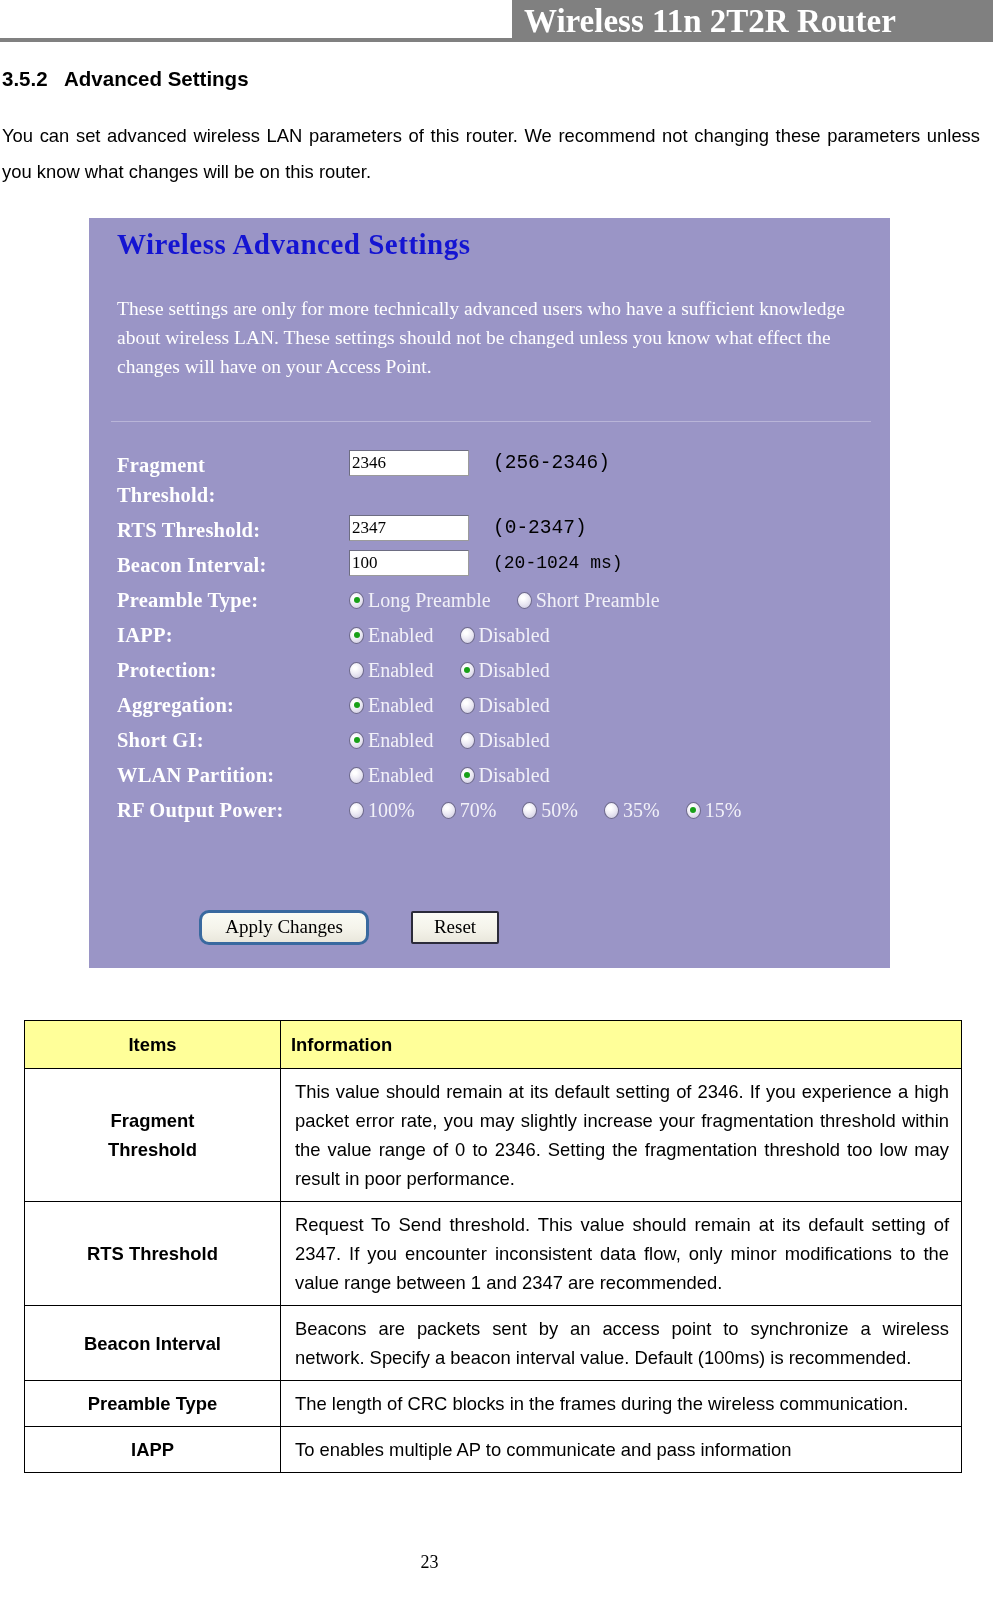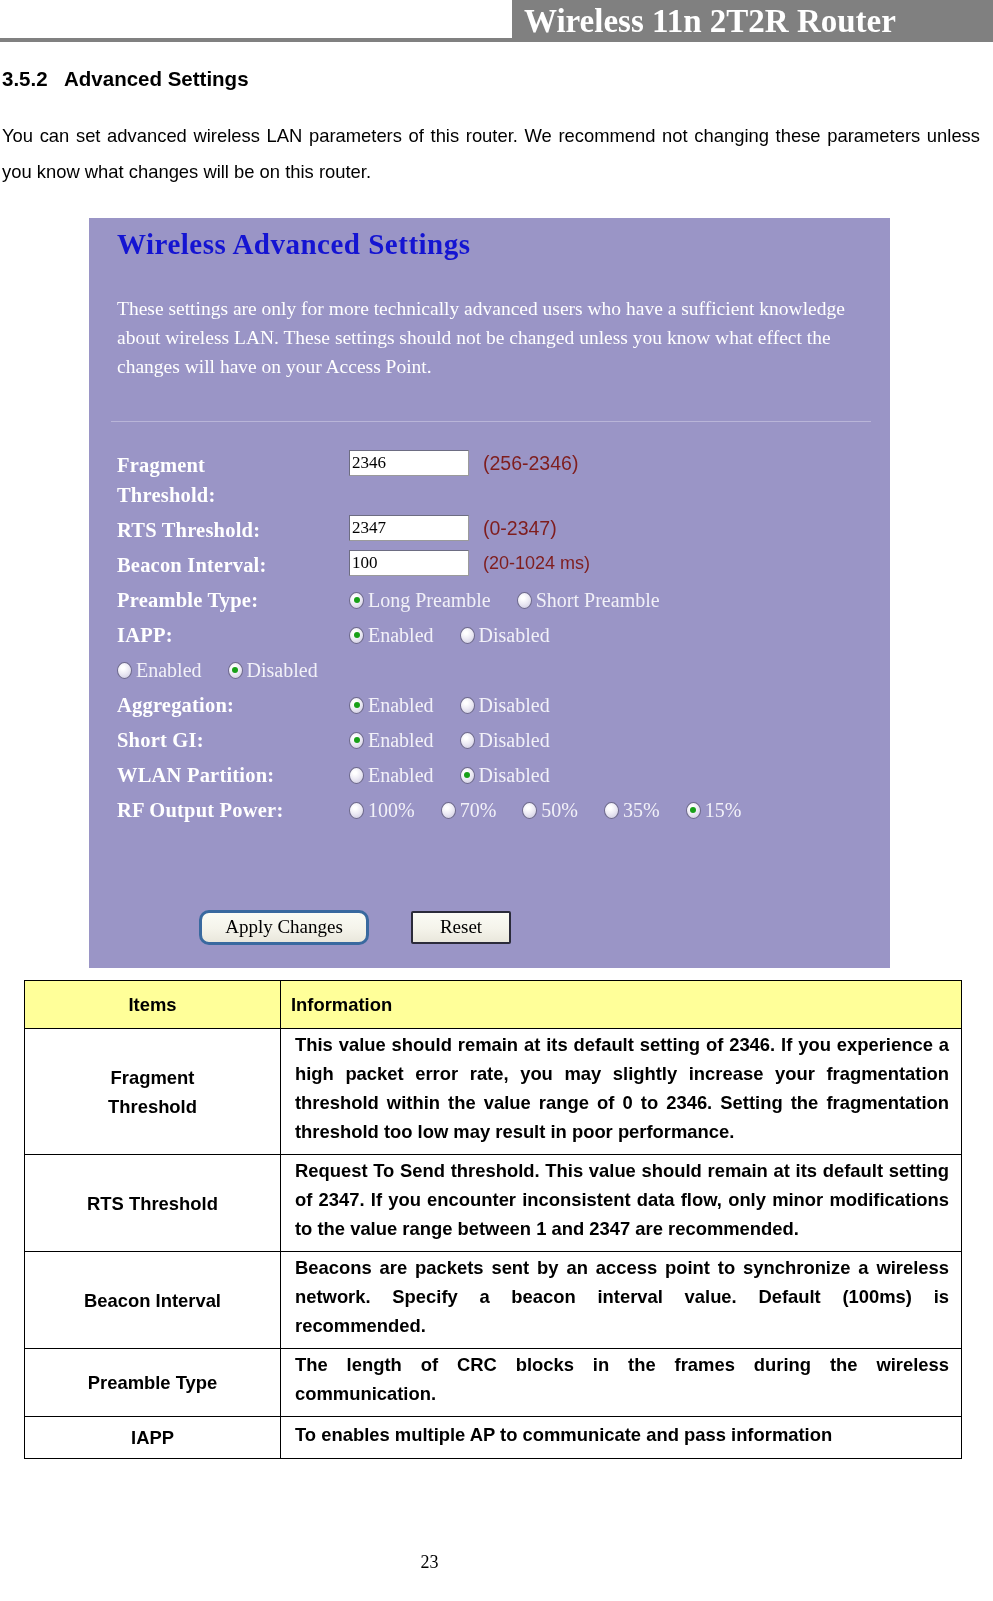--- a/index.html
+++ b/index.html
@@ -154,23 +154,23 @@
     border-left-color: #6d6d82;
     box-sizing: border-box;
     font-family: "Liberation Serif", serif;
     font-size: 17px;
     color: #000000;
     padding: 12px 2px;
     line-height: 22px;
     outline: none;
   }
   .hint {
-    margin-left: 14px;
-    color: #7f1d1d;
-    font-family: Liberation Sans, sans-serif;
+    margin-left: 24px;
+    color: #000000;
+    font-family: Liberation Mono, monospace;
     font-size: 19.5px;
     white-space: nowrap;
   }
   .hint.small { font-size: 18px; }
 
   
   .radiogrp { display: flex; align-items: center; height: 30px; }
   .ritem {
     display: flex;
     align-items: center;
@@ -227,30 +227,30 @@
     box-sizing: border-box;
     cursor: pointer;
   }
   .btn-apply {
     width: 170px;
     border: 3px solid #39699f;
     border-radius: 10px;
     margin-right: 42px;
   }
   .btn-reset {
-    width: 100px;
+    width: 88px;
     border: 2px solid #2b2b3a;
     border-radius: 2px;
   }
 
   
   .info-table {
     position: absolute;
     left: 24px;
-    top: 980px;
+    top: 1020px;
     width: 938px;
     border-collapse: collapse;
     table-layout: fixed;
   }
   .info-table td, .info-table th {
     border: 1.5px solid #000000;
     vertical-align: middle;
     font-size: 18.4px;
     line-height: 29px;
     color: #000000;
@@ -264,22 +264,21 @@
   .info-table thead th.c-info  { text-align: left; }
   .info-table td.item-cell {
     width: 235px;
     text-align: center;
     font-weight: bold;
     padding: 6px 8px;
   }
   .info-table td.info-cell {
     text-align: justify;
     text-justify: inter-word;
-    padding: 1px 12px 8px 14px;
-    font-weight: bold;
+    padding: 8px 12px 8px 14px;
   }
   .info-table td.info-cell.one-line { text-align: left; }
 
   
   .page-number {
     position: absolute;
     left: 0;
     top: 1552px;
     width: 859px;
     text-align: center;
@@ -360,20 +359,21 @@
           <span class="rlabel">Enabled</span>
         </label>
         <label class="ritem">
           <span class="rdot"></span>
           <span class="rlabel">Disabled</span>
         </label>
       </div>
     </div>
 
     <div class="frow">
+      <div class="flabel">Protection:</div>
       <div class="radiogrp">
         <label class="ritem wide">
           <span class="rdot"></span>
           <span class="rlabel">Enabled</span>
         </label>
         <label class="ritem">
           <span class="rdot on"></span>
           <span class="rlabel">Disabled</span>
         </label>
       </div>

